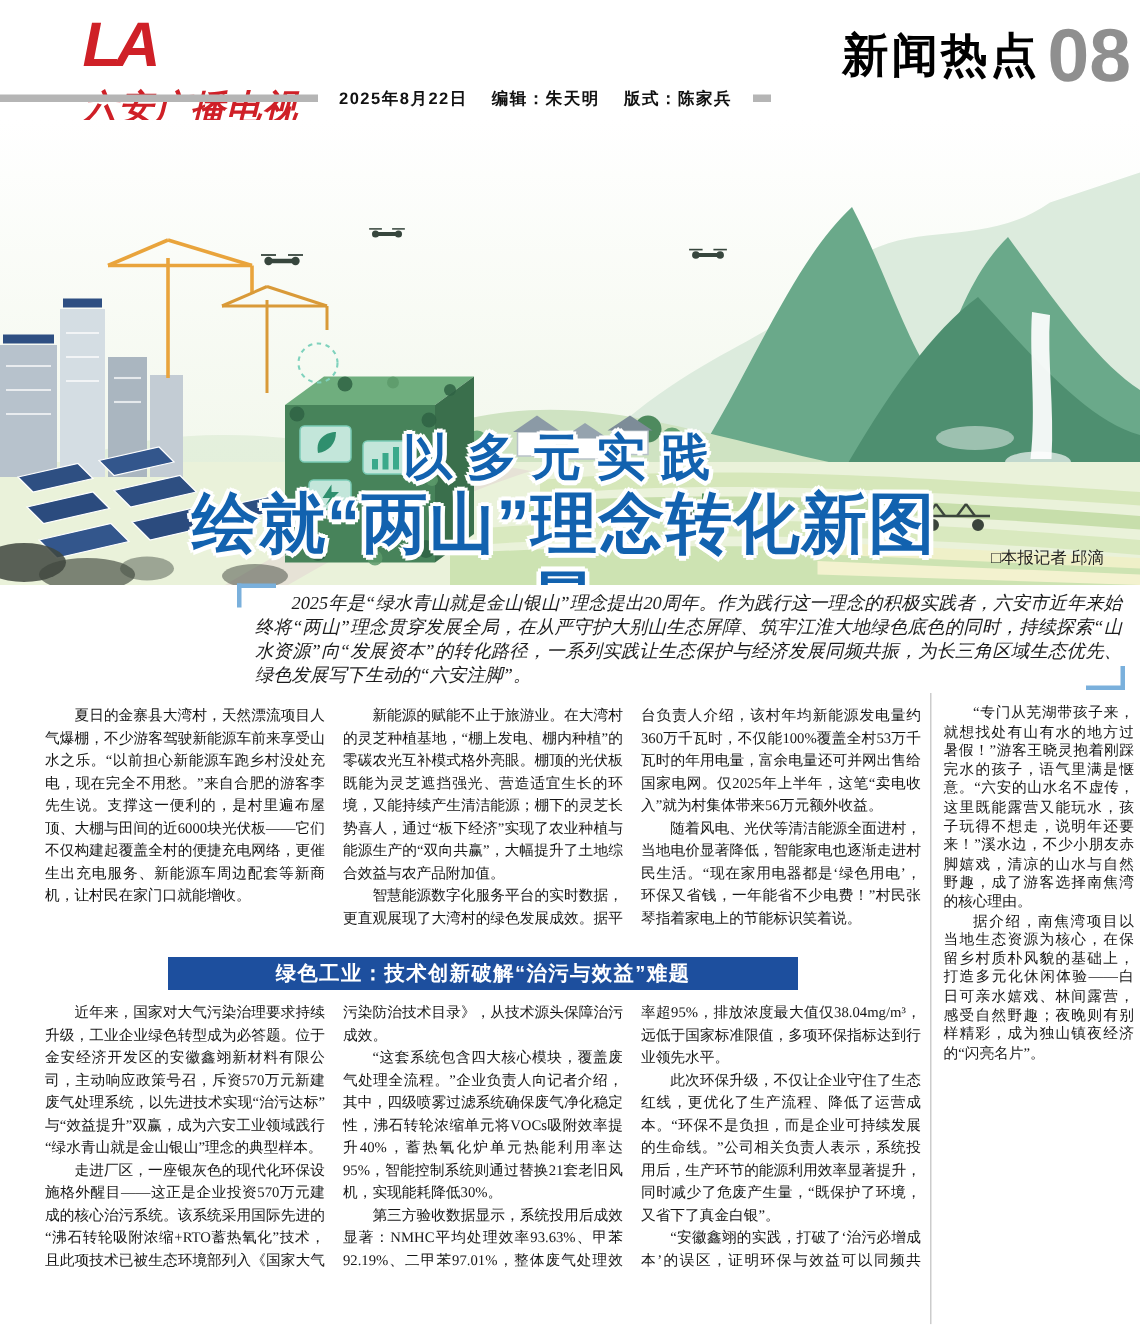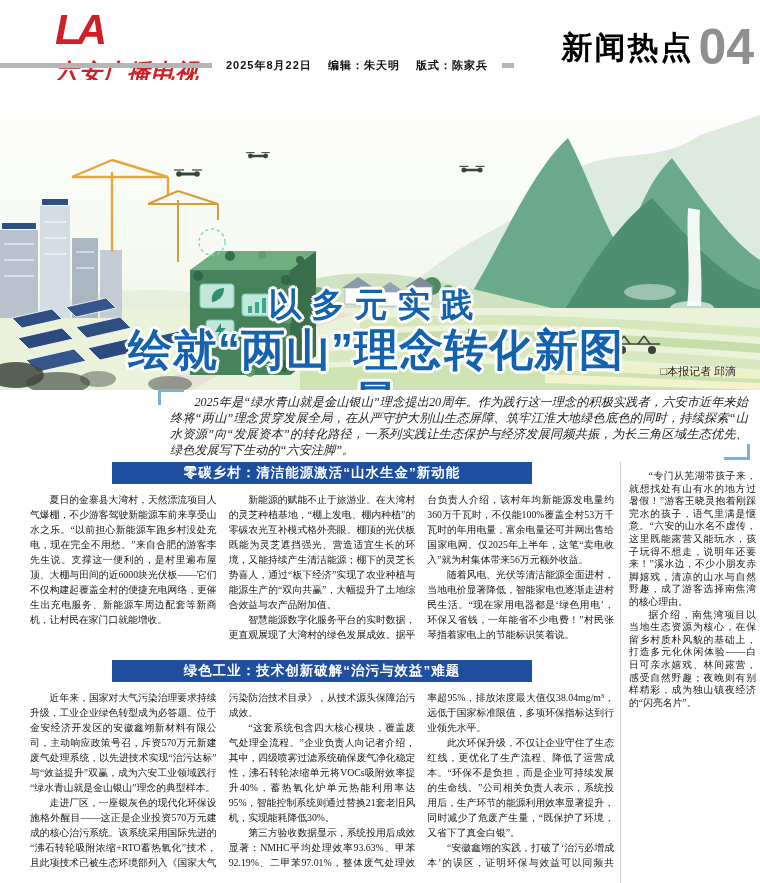--- a/index.html
+++ b/index.html
@@ -21,21 +21,21 @@
   .brand{color:var(--brand-red);font-weight:bold;font-size:23px;line-height:1.1;
     font-family:"DejaVu Serif",serif;font-style:italic;letter-spacing:1px;}
   .subbrand{display:inline-block;background:var(--brand-red);color:#fff;font-size:9px;
     line-height:1.3;padding:11px 9px;border-radius:3px;margin-top:6px;font-family:"Liberation Sans",sans-serif;}
   .rule-row{position:absolute;top:58px;left:0;width:514px;display:flex;align-items:center;}
   .rule{height:5px;background:#b5b5b5;}
   .rule-left{width:212px;}
   .rule-right{flex:1;}
   .dateline{font-family:"Liberation Sans",sans-serif;font-weight:bold;font-size:11px;
     color:#111;padding:0 14px;white-space:nowrap;letter-spacing:1px;}
-  .page-badge{position:absolute;top:26px;right:6px;display:flex;align-items:flex-end;gap:5px;}
+  .page-badge{position:absolute;top:16px;right:6px;display:flex;align-items:center;gap:5px;}
   .section-name{font-family:"Liberation Sans",sans-serif;font-weight:900;font-size:31px;
     color:#000;letter-spacing:2px;}
   .page-num{font-family:"Liberation Sans",sans-serif;font-weight:900;font-size:50px;
     color:var(--page-number-gray);line-height:.85;}
 
   
   .hero{position:absolute;top:80px;left:0;width:760px;height:310px;overflow:hidden;}
   .hero svg{position:absolute;top:0;left:0;}
   .headline{position:absolute;top:206px;left:106px;width:540px;text-align:center;
     font-family:"Liberation Sans",sans-serif;font-weight:900;color:var(--headline-blue);
@@ -85,21 +85,21 @@
   <div class="logo-row">
     <div class="logo-mark">LA</div>
     <div class="brand-col">
       <div class="brand">六安广播电视</div>
       <div class="subbrand">六安新闻报</div>
     </div>
   </div>
 
   <div class="page-badge">
     <span class="section-name">新闻热点</span>
-    <span class="page-num">04</span>
+    <span class="page-num">08</span>
   </div>
 
   <div class="rule-row">
     <div class="rule rule-left"></div>
     <div class="dateline">
       <span>2025年8月22日</span>　
       <span>编辑：朱天明</span>　
       <span>版式：陈家兵</span>
     </div>
     <div class="rule rule-right"></div>
@@ -306,21 +306,20 @@
   </div>
 
   <div class="lede-corner-tl"></div>
   <div class="lede">2025年是“绿水青山就是金山银山”理念提出20周年。作为践行这一理念的积极实践者，六安市近年来始终将“两山”理念贯穿发展全局，在从严守护大别山生态屏障、筑牢江淮大地绿色底色的同时，持续探索“山水资源”向“发展资本”的转化路径，一系列实践让生态保护与经济发展同频共振，为长三角区域生态优先、绿色发展写下生动的“六安注脚”。</div>
   <div class="lede-corner-br"></div>
 
   <div class="content">
     <div class="main">
 
       <section class="sec1">
-        <div class="sec-bar">零碳乡村：清洁能源激活“山水生金”新动能</div>
         <div class="cols">
 
         <p>夏日的金寨县大湾村，天然漂流项目人气爆棚，不少游客驾驶新能源车前来享受山水之乐。“以前担心新能源车跑乡村没处充电，现在完全不用愁。”来自合肥的游客李先生说。支撑这一便利的，是村里遍布屋顶、大棚与田间的近6000块光伏板——它们不仅构建起覆盖全村的便捷充电网络，更催生出充电服务、新能源车周边配套等新商机，让村民在家门口就能增收。</p>
             <p>新能源的赋能不止于旅游业。在大湾村的灵芝种植基地，“棚上发电、棚内种植”的零碳农光互补模式格外亮眼。棚顶的光伏板既能为灵芝遮挡强光、营造适宜生长的环境，又能持续产生清洁能源；棚下的灵芝长势喜人，通过“板下经济”实现了农业种植与能源生产的“双向共赢”，大幅提升了土地综合效益与农产品附加值。</p>
             <p>智慧能源数字化服务平台的实时数据，更直观展现了大湾村的绿色发展成效。据平台负责人介绍，该村年均新能源发电量约360万千瓦时，不仅能100%覆盖全村53万千瓦时的年用电量，富余电量还可并网出售给国家电网。仅2025年上半年，这笔“卖电收入”就为村集体带来56万元额外收益。</p>
             <p>随着风电、光伏等清洁能源全面进村，当地电价显著降低，智能家电也逐渐走进村民生活。“现在家用电器都是‘绿色用电’，环保又省钱，一年能省不少电费！”村民张琴指着家电上的节能标识笑着说。</p>
           </div>
       </section>
 
       <section class="sec2">

